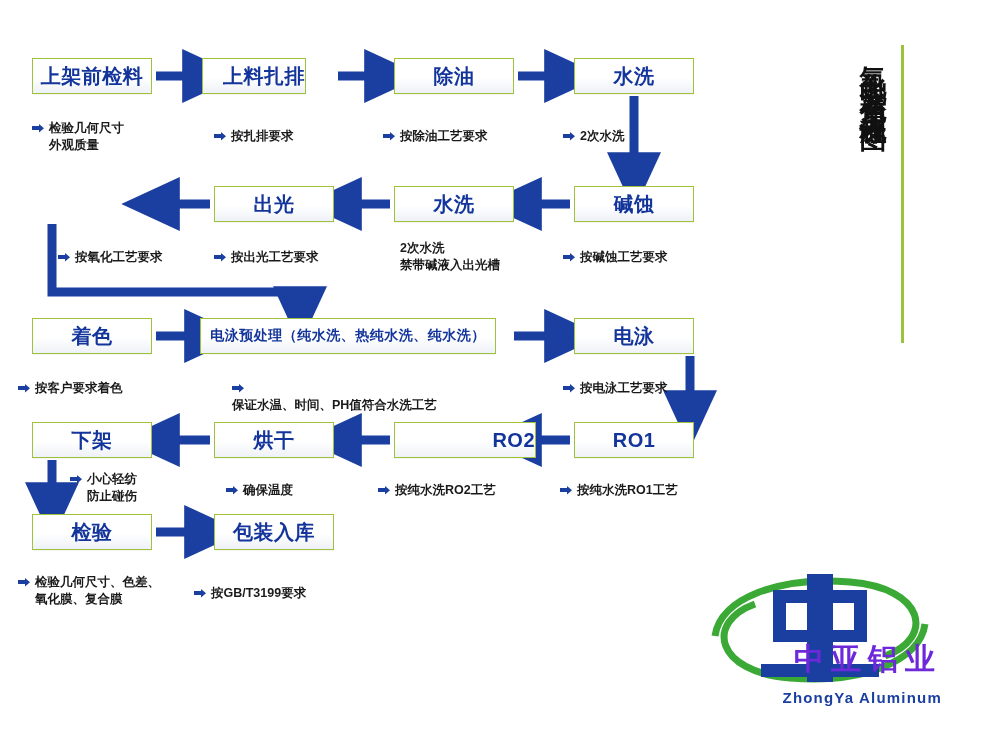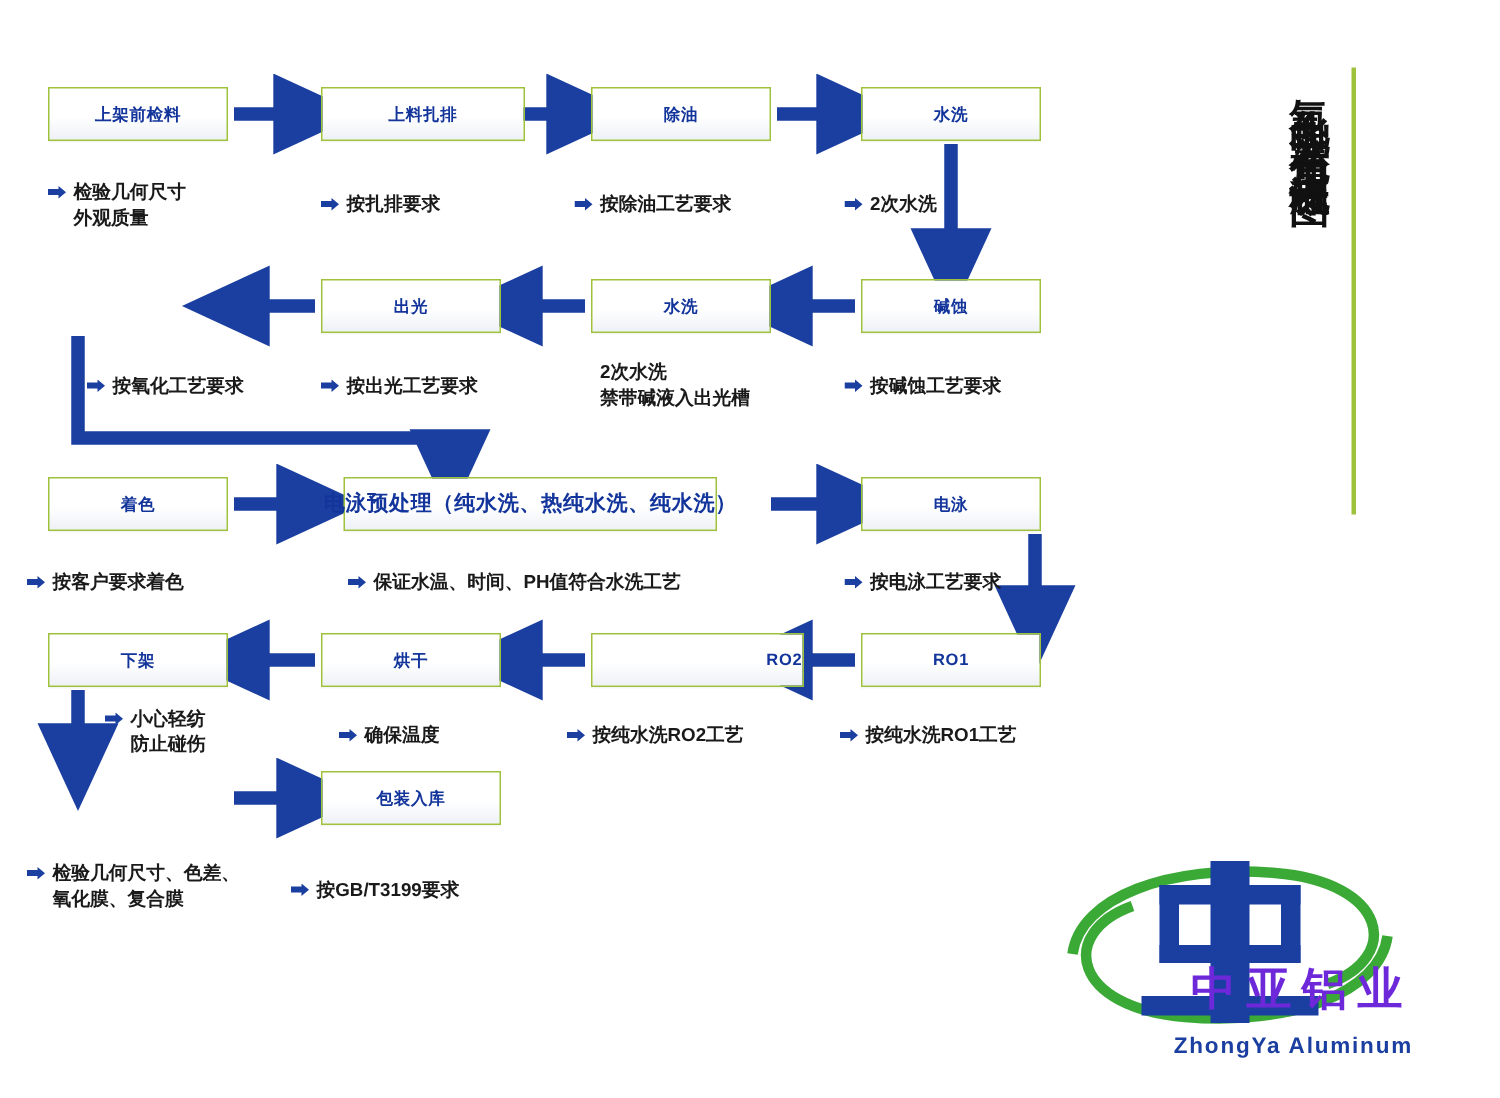--- a/index.html
+++ b/index.html
@@ -20,21 +20,21 @@
     width: 1000px;
     height: 732px;
   }
   
   .node {
     position: absolute;
     box-sizing: border-box;
     border: 1px solid #9fc23c;
     background: linear-gradient(to bottom, #ffffff 0%, #ffffff 55%, #eef1f6 100%);
     color: #13359b;
-    font-size: 11px;
+    font-size: 20px;
     font-weight: bold;
     display: flex;
     align-items: center;
     justify-content: center;
     letter-spacing: 0.5px;
     box-shadow: 0 1px 0 rgba(0,0,0,0.04);
   }
   .node .label { white-space: nowrap; }
   
   .note {
@@ -147,21 +147,21 @@
 
       <line x1="52" y1="460" x2="52" y2="502"></line>
 
       <line x1="156" y1="532" x2="204" y2="532"></line>
     </g>
   </svg>
 
   <div class="node" style="left:32px;  top:58px;  width:120px; height:36px;">
       <span class="label">上架前检料</span>
     </div>
-  <div class="node" style="left:214px; top:58px;  width:136px; height:36px;">
+  <div class="node" style="left:202px; top:58px;  width:104px; height:36px;justify-content:flex-end;">
       <span class="label">上料扎排</span>
     </div>
   <div class="node" style="left:394px; top:58px;  width:120px; height:36px;">
       <span class="label">除油</span>
     </div>
   <div class="node" style="left:574px; top:58px;  width:120px; height:36px;">
       <span class="label">水洗</span>
     </div>
 
   <div class="node" style="left:214px; top:186px; width:120px; height:36px;">
@@ -170,40 +170,43 @@
   <div class="node" style="left:394px; top:186px; width:120px; height:36px;">
       <span class="label">水洗</span>
     </div>
   <div class="node" style="left:574px; top:186px; width:120px; height:36px;">
       <span class="label">碱蚀</span>
     </div>
 
   <div class="node" style="left:32px;  top:318px; width:120px; height:36px;">
       <span class="label">着色</span>
     </div>
-  <div class="node" style="left:229px; top:318px; width:249px; height:36px; font-size:14px;">
+  <div class="node" style="left:200px; top:318px; width:296px; height:36px; font-size:14px;">
       <span class="label">电泳预处理（纯水洗、热纯水洗、纯水洗）</span>
     </div>
   <div class="node" style="left:574px; top:318px; width:120px; height:36px;">
       <span class="label">电泳</span>
     </div>
 
   <div class="node" style="left:32px;  top:422px; width:120px; height:36px;">
       <span class="label">下架</span>
     </div>
   <div class="node" style="left:214px; top:422px; width:120px; height:36px;">
       <span class="label">烘干</span>
     </div>
   <div class="node" style="left:394px; top:422px; width:142px; height:36px;justify-content:flex-end;">
       <span class="label">RO2</span>
     </div>
   <div class="node" style="left:574px; top:422px; width:120px; height:36px;">
       <span class="label">RO1</span>
     </div>
 
+  <div class="node" style="left:32px;  top:514px; width:120px; height:36px;">
+      <span class="label">检验</span>
+    </div>
   <div class="node" style="left:214px; top:514px; width:120px; height:36px;">
       <span class="label">包装入库</span>
     </div>
 
   <div class="note" style="left:32px;  top:120px;"><span class="bullet"><svg width="13" height="9" viewBox="0 0 13 9">
           <path d="M0,2 L7,2 L7,0 L12,4.2 L7,8.4 L7,6 L0,6 z" fill="#1b3fa0"></path>
         </svg></span><span class="ntext">检验几何尺寸
 外观质量</span></div>
   <div class="note" style="left:214px; top:128px;"><span class="bullet"><svg width="13" height="9" viewBox="0 0 13 9">
           <path d="M0,2 L7,2 L7,0 L12,4.2 L7,8.4 L7,6 L0,6 z" fill="#1b3fa0"></path>
@@ -223,21 +226,21 @@
         </svg></span><span class="ntext">按出光工艺要求</span></div>
   <div class="note" style="left:383px; top:240px;"><span class="bullet" style="visibility:hidden"></span><span class="ntext">2次水洗
 禁带碱液入出光槽</span></div>
   <div class="note" style="left:563px; top:249px;"><span class="bullet"><svg width="13" height="9" viewBox="0 0 13 9">
           <path d="M0,2 L7,2 L7,0 L12,4.2 L7,8.4 L7,6 L0,6 z" fill="#1b3fa0"></path>
         </svg></span><span class="ntext">按碱蚀工艺要求</span></div>
 
   <div class="note" style="left:18px;  top:380px;"><span class="bullet"><svg width="13" height="9" viewBox="0 0 13 9">
           <path d="M0,2 L7,2 L7,0 L12,4.2 L7,8.4 L7,6 L0,6 z" fill="#1b3fa0"></path>
         </svg></span><span class="ntext">按客户要求着色</span></div>
-  <div class="note" style="left:232px; top:380px;"><span class="bullet"><svg width="13" height="9" viewBox="0 0 13 9">
+  <div class="note" style="left:232px; top:380px;flex-direction:column;"><span class="bullet"><svg width="13" height="9" viewBox="0 0 13 9">
           <path d="M0,2 L7,2 L7,0 L12,4.2 L7,8.4 L7,6 L0,6 z" fill="#1b3fa0"></path>
         </svg></span><span class="ntext">保证水温、时间、PH值符合水洗工艺</span></div>
   <div class="note" style="left:563px; top:380px;"><span class="bullet"><svg width="13" height="9" viewBox="0 0 13 9">
           <path d="M0,2 L7,2 L7,0 L12,4.2 L7,8.4 L7,6 L0,6 z" fill="#1b3fa0"></path>
         </svg></span><span class="ntext">按电泳工艺要求</span></div>
 
   <div class="note" style="left:70px;  top:471px;"><span class="bullet"><svg width="13" height="9" viewBox="0 0 13 9">
           <path d="M0,2 L7,2 L7,0 L12,4.2 L7,8.4 L7,6 L0,6 z" fill="#1b3fa0"></path>
         </svg></span><span class="ntext">小心轻纺
 防止碰伤</span></div>

